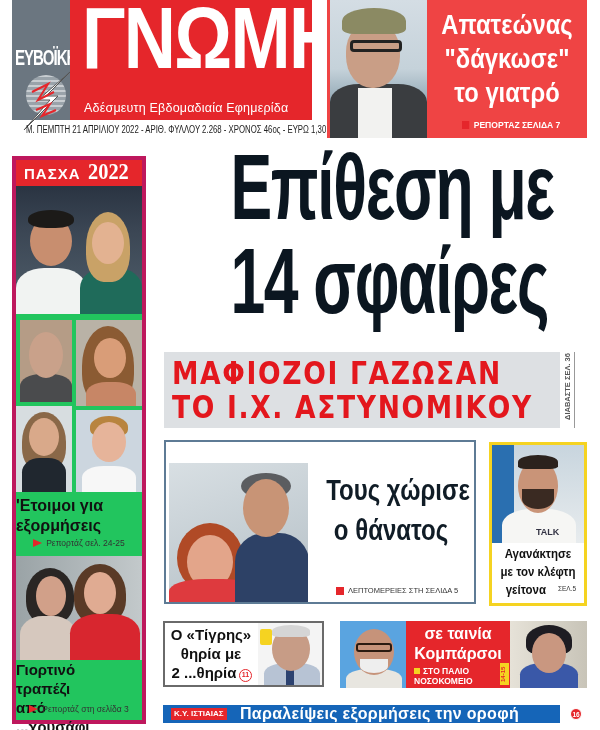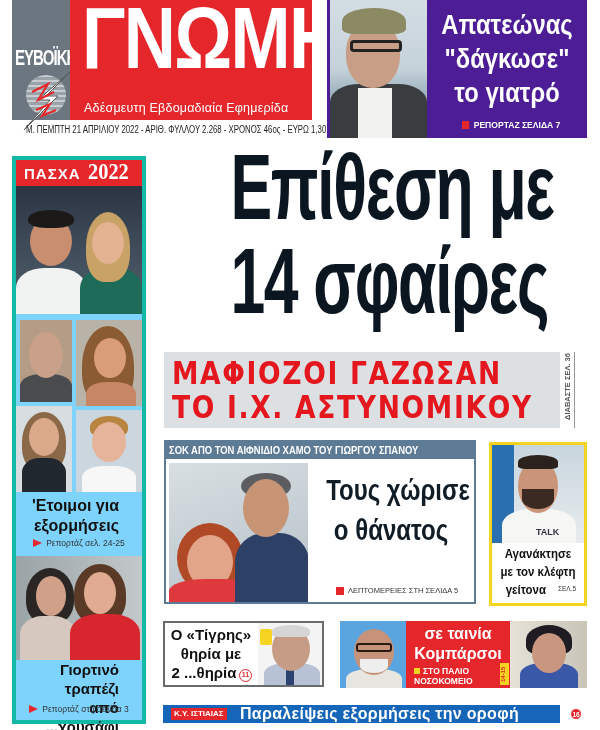--- a/index.html
+++ b/index.html
@@ -11,41 +11,41 @@
   .mast-grey { position: absolute; left: 0; top: 0; width: 58px; height: 120px; background: #6b7680; }
   .mast-region { position: absolute; left: 3px; top: 44px; width: 54px; color: #fff; font-size: 15px; font-weight: bold; letter-spacing: -1px; transform: scaleY(1.5); transform-origin: left top; }
   .mast-globe { position: absolute; left: 14px; top: 75px; width: 40px; height: 40px; border-radius: 50%; background: repeating-linear-gradient(0deg,#9aa3aa 0 3px,#c8cdd1 3px 5px); }
   .mast-bolt { position: absolute; left: 6px; top: 70px; width: 60px; height: 62px; }
   .mast-red { position: absolute; left: 58px; top: 0; width: 242px; height: 120px; background: #e5262b; }
   .mast-title { position: absolute; left: 70px; top: -6px; font-size: 88px; font-weight: bold; color: #fff; letter-spacing: -2px; transform: scaleX(0.82); transform-origin: left top; line-height: 1; }
   .mast-sub { position: absolute; left: 72px; top: 101px; color: #fff; font-size: 12.5px; letter-spacing: 0.2px; }
   .mast-dateline { position: absolute; left: 14px; top: 124px; font-size: 10px; color: #222; transform: scaleX(0.78); transform-origin: left top; white-space: nowrap; }
 
   
-  .teaser-top { position: absolute; left: 327px; top: 0; width: 260px; height: 138px; background: #4c1d95; }
+  .teaser-top { position: absolute; left: 327px; top: 0; width: 260px; height: 138px; background: #ef4444; }
   .teaser-top .photo { position: absolute; left: 3px; top: 0; width: 97px; height: 138px; background: linear-gradient(180deg,#d4dde4 0%,#c5d2da 50%,#8fa6b3 75%,#6e8592 100%); overflow: hidden; }
   .teaser-top .photo .head { position: absolute; left: 16px; top: 22px; width: 54px; height: 66px; border-radius: 45% 45% 48% 48%; background: #c99e86; }
   .teaser-top .photo .cap { position: absolute; left: 12px; top: 8px; width: 64px; height: 26px; border-radius: 50% 50% 20% 20%; background: #8b8a63; }
   .teaser-top .photo .glasses { position: absolute; left: 20px; top: 40px; width: 52px; height: 12px; border: 3px solid #222; border-radius: 4px; }
   .teaser-top .photo .jacket { position: absolute; left: 0; top: 84px; width: 97px; height: 60px; background: #3a3d40; border-radius: 30% 30% 0 0; }
   .teaser-top .photo .shirt { position: absolute; left: 28px; top: 88px; width: 34px; height: 52px; background: #f2f2f0; }
   .teaser-top .headline { position: absolute; left: 100px; top: 8px; width: 160px; text-align: center; color: #fff; font-weight: bold; font-size: 27px; line-height: 34px; transform: scaleX(0.88); }
   .teaser-top .ref { position: absolute; left: 135px; top: 119px; color: #fff; font-size: 9.5px; font-weight: bold; display: flex; align-items: center; gap: 5px; transform: scaleX(0.9); transform-origin: left; }
   .sq-red { display: inline-block; width: 8px; height: 8px; background: #e5262b; }
 
   
-  .leftcol { position: absolute; left: 12px; top: 156px; width: 134px; height: 568px; border: 4px solid #14b8a6; background: #7dd3fc; }
+  .leftcol { position: absolute; left: 12px; top: 156px; width: 134px; height: 568px; border: 4px solid #be185d; background: #22c55e; }
   .easter-bar { position: absolute; left: 0; top: 0; width: 126px; height: 26px; background: #e5262b; }
   .easter-label { position: absolute; left: 8px; top: 5px; color: #fff; font-weight: bold; font-size: 15px; letter-spacing: 1px; }
   .easter-year { position: absolute; left: 72px; top: -2px; color: #fff; font-weight: bold; font-size: 24px; transform: scaleX(0.85); transform-origin: left; font-family: "Liberation Serif", serif; }
   .ph { position: absolute; overflow: hidden; }
   .ph .face { position: absolute; border-radius: 50%; }
   .ph .body { position: absolute; border-radius: 40% 40% 0 0; }
   .ph .hair { position: absolute; border-radius: 50% 50% 40% 40%; }
-  .caption-big { position: absolute; left: 0; width: 103px; text-align: right; font-weight: bold; color: #111; }
+  .caption-big { position: absolute; left: 0; width: 103px; text-align: left; font-weight: bold; color: #111; }
   .caption-ref { position: absolute; left: 0; width: 126px; text-align: center; font-size: 8.5px; color: #333; display: flex; justify-content: center; align-items: center; gap: 4px; }
   .tri-red { display: inline-block; width: 0; height: 0; border-top: 4px solid transparent; border-bottom: 4px solid transparent; border-left: 9px solid #e5262b; }
 
   
   .main-headline { position: absolute; left: 160px; top: 140px; width: 440px; text-align: center; font-weight: bold; color: #0b1620; font-size: 92px; line-height: 94px; letter-spacing: -2px; transform: scaleX(0.68); transform-origin: center top; white-space: nowrap; }
   .main-sub-box { position: absolute; left: 164px; top: 352px; width: 396px; height: 76px; background: #dde0e3; }
   .main-sub { position: absolute; left: 8px; top: 4px; width: 380px; color: #e3171d; font-weight: bold; font-size: 32px; line-height: 34px; letter-spacing: 2px; white-space: nowrap; transform: scaleX(0.83); transform-origin: left top; font-family: "DejaVu Sans", sans-serif; }
   .main-ref { position: absolute; left: 563px; top: 420px; transform: rotate(-90deg); transform-origin: left top; font-size: 7.5px; color: #555; white-space: nowrap; font-weight: bold; }
   .main-ref-line { position: absolute; left: 574px; top: 352px; width: 1px; height: 76px; background: #999; }
 
@@ -193,21 +193,20 @@
 <div class="main-sub-box">
   <div class="main-sub">
     <div>ΜΑΦΙΟΖΟΙ ΓΑΖΩΣΑΝ</div>
     <div>ΤΟ Ι.Χ. ΑΣΤΥΝΟΜΙΚΟΥ</div>
   </div>
 </div>
 <div class="main-ref-line"></div>
 <div class="main-ref">ΔΙΑΒΑΣΤΕ ΣΕΛ. 36</div>
 
 <div class="story-mid">
-  <div class="kicker"><span>ΣΟΚ ΑΠΟ ΤΟΝ ΑΙΦΝΙΔΙΟ ΧΑΜΟ ΤΟΥ ΓΙΩΡΓΟΥ ΣΠΑΝΟΥ</span></div>
   <div class="photo">
     <div class="hair" style="position:absolute;left:8px;top:60px;width:66px;height:70px;border-radius:50%;background:#b04a26;"></div>
     <div class="face" style="position:absolute;left:18px;top:72px;width:46px;height:54px;border-radius:50%;background:#e3a58a;"></div>
     <div class="body" style="position:absolute;left:0;top:116px;width:90px;height:30px;border-radius:40% 40% 0 0;background:#de3a3e;"></div>
     <div class="body" style="position:absolute;left:66px;top:70px;width:74px;height:72px;border-radius:40% 40% 0 0;background:#2d4166;"></div>
     <div class="hair" style="position:absolute;left:72px;top:10px;width:50px;height:26px;border-radius:50%;background:#5b5d60;"></div>
     <div class="face" style="position:absolute;left:74px;top:16px;width:46px;height:58px;border-radius:50%;background:#c89476;"></div>
   </div>
   <div class="headline">
     <div>Τους χώρισε</div>

